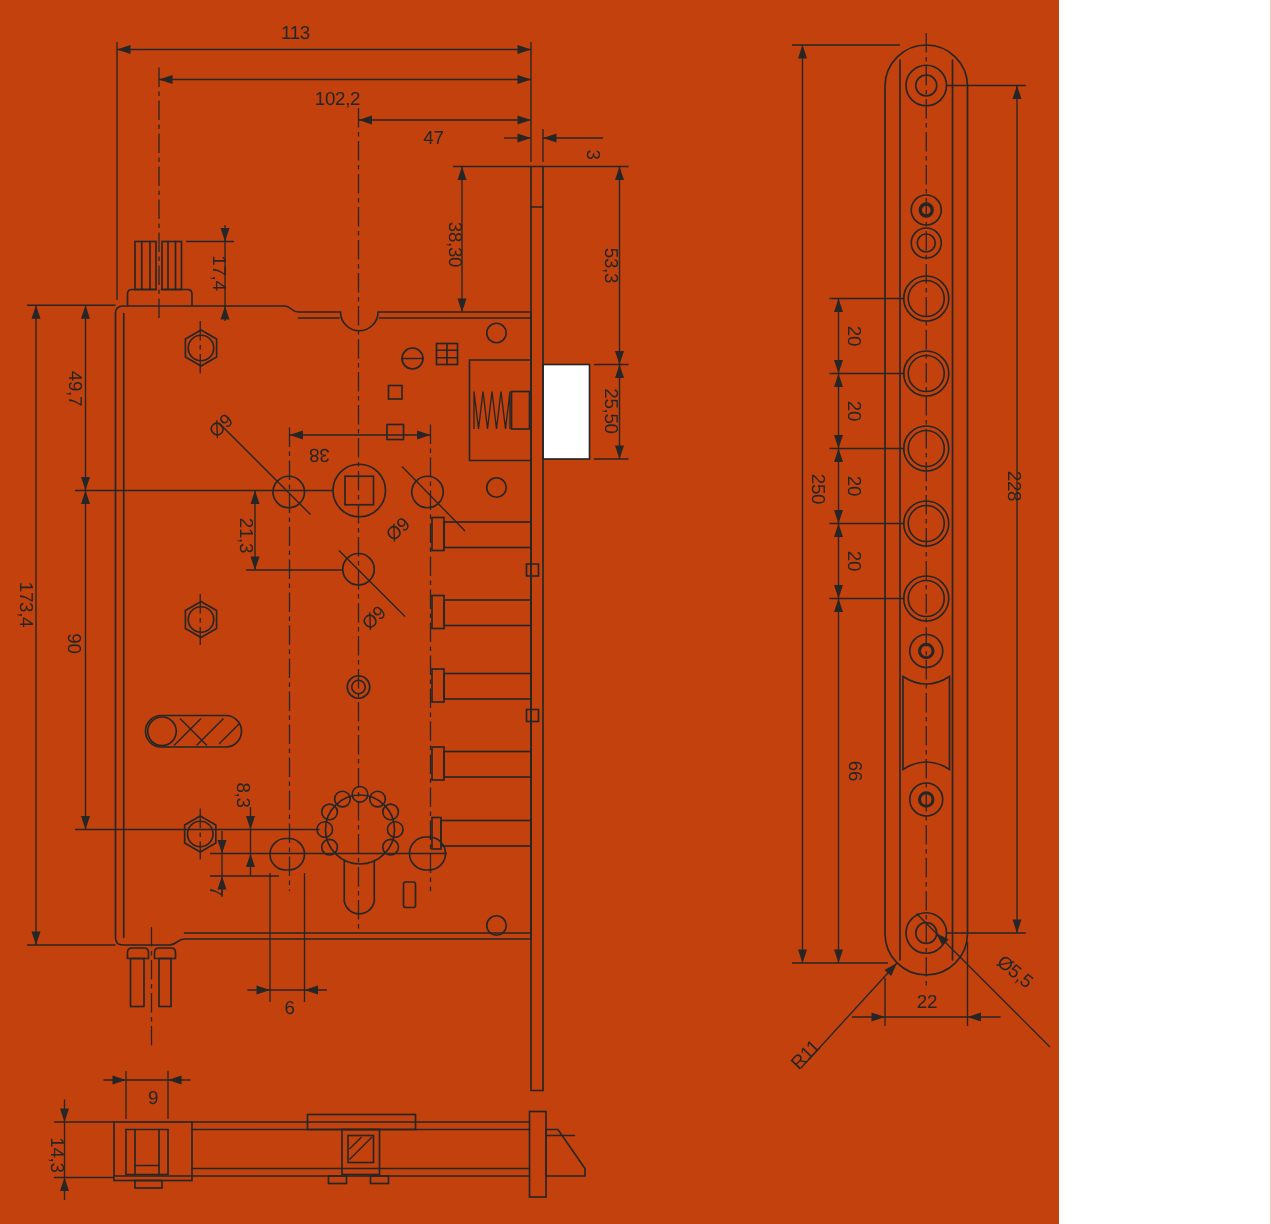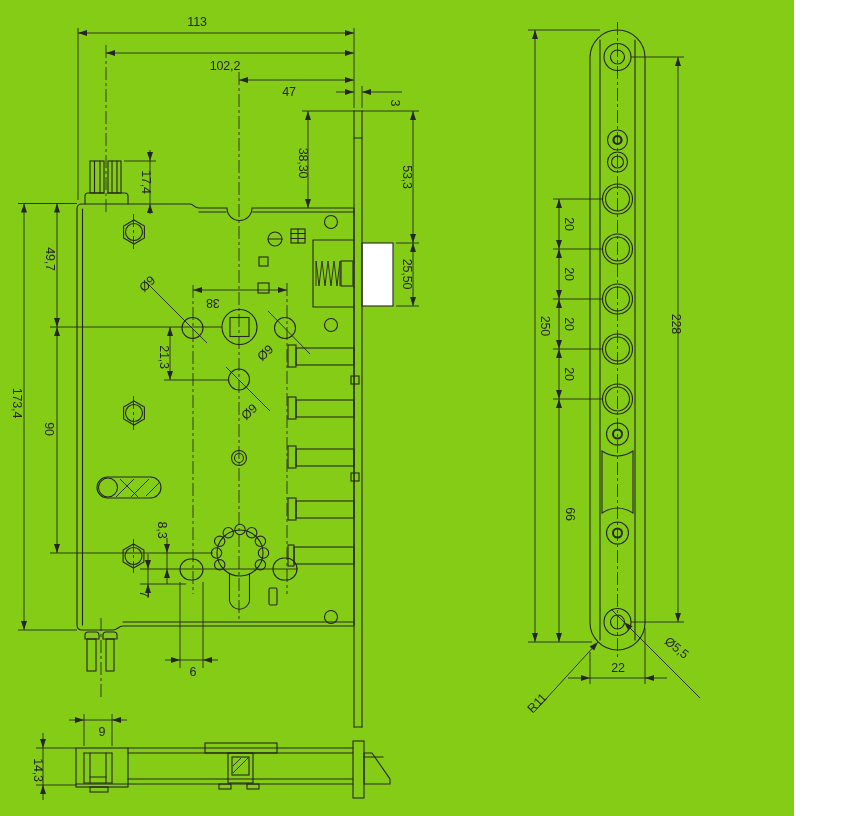--- a/index.html
+++ b/index.html
@@ -1,16 +1,16 @@
 <!DOCTYPE html>
 <html><head>
 <meta charset="utf-8">
 <style>
   html,body{margin:0;padding:0;background:#ffffff;}
-  .page{position:relative;width:794px;height:816px;background:#84cc16;overflow:hidden;}
+  .page{position:relative;width:706px;height:816px;background:#c2410c;overflow:hidden;}
   svg{position:absolute;left:0;top:0;}
   .ln{stroke:#262626;stroke-width:1.1;fill:none;stroke-linecap:round;}
   .thin{stroke:#262626;stroke-width:0.9;fill:none;}
   .cl{stroke:#262626;stroke-width:0.85;fill:none;stroke-dasharray:13 3 3 3;}
   .ah{fill:#262626;stroke:none;}
   .wfill{fill:#ffffff;stroke:#262626;stroke-width:1.1;}
   text{font-family:"Liberation Sans","DejaVu Sans",sans-serif;font-size:12.5px;fill:#262626;letter-spacing:-0.2px;}
 </style>
 </head>
 <body>

